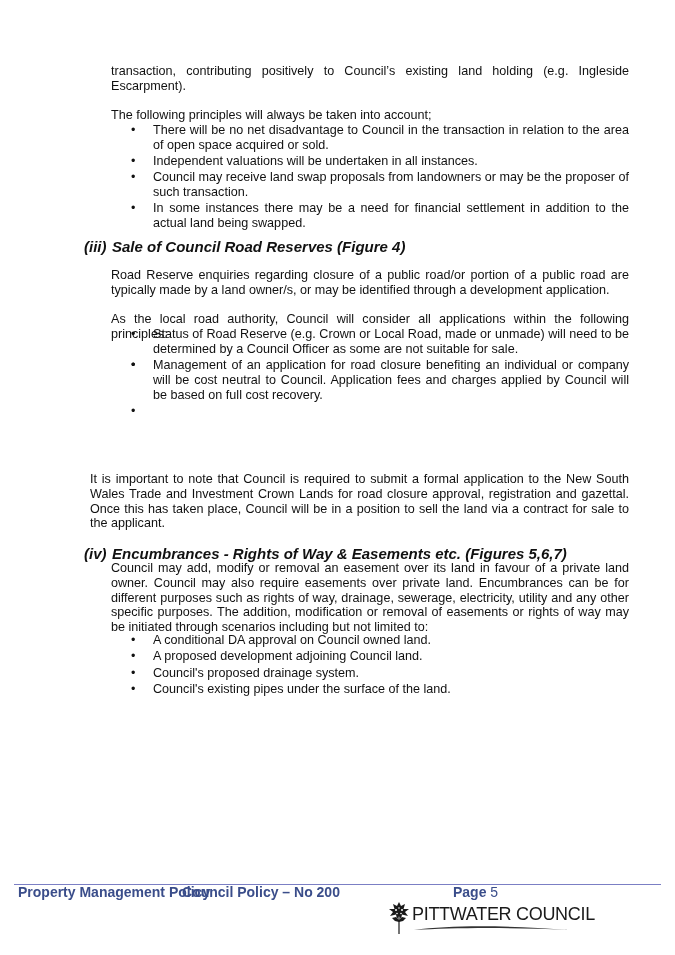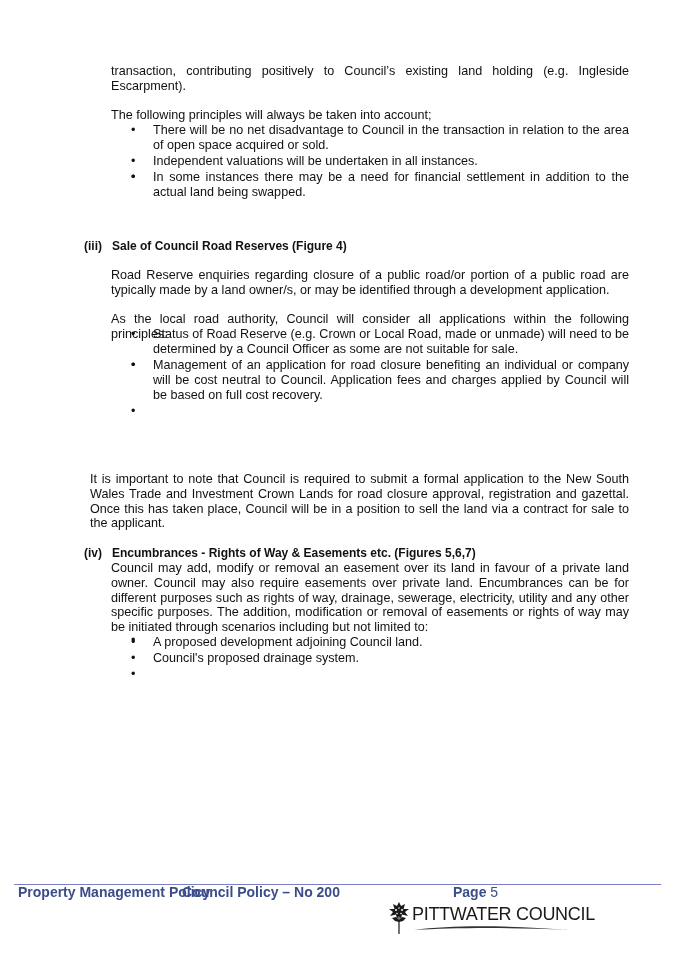--- a/index.html
+++ b/index.html
@@ -6,40 +6,40 @@
   body { width: 675px; height: 955px; position: relative; overflow: hidden;
          font-family: "Liberation Sans", sans-serif; color: #111; }
   .page { position: absolute; left: 0; top: 0; width: 675px; height: 955px; }
   .p { position: absolute; font-size: 12.6px; line-height: 14.8px; text-align: justify; margin: 0; }
   .p.last { text-align-last: left; }
   .ind1 { left: 111px; width: 518px; }
   .ind0 { left: 90px; width: 539px; }
   ul.bl { position: absolute; left: 111px; width: 518px; margin: 0; padding: 0; list-style: none; }
   ul.bl li { position: relative; padding-left: 42px; font-size: 12.6px; line-height: 14.8px; text-align: justify; text-align-last: left; margin: 0 0 1.5px 0; }
   ul.bl li .bullet { position: absolute; left: 20px; top: 0; }
-  .heading { position: absolute; left: 84px; font-weight: bold; font-size: 12px; line-height: 15px; }
+  .heading { position: absolute; left: 84px; font-weight: bold; font-size: 15px; line-height: 15px; font-style: italic; }
   .heading .num { display: inline-block; width: 28px; }
   .footer-line { position: absolute; left: 14px; top: 884px; width: 647px; height: 1px; background: #7b7fc4; }
   .footer-text { position: absolute; top: 884px; font-size: 14px; font-weight: bold; color: #3a4d8a; }
   .logo { position: absolute; left: 388px; top: 901px; width: 185px; height: 36px; }
   .logo-text { position: absolute; left: 24px; top: 3px; font-size: 18px; letter-spacing: -0.3px; color: #1a1a1a; white-space: nowrap; }
 </style>
 </head>
 <body>
 
 <div class="page">
 
   <p class="p ind1 last" style="top:64px;">transaction, contributing positively to Council’s existing land holding (e.g. Ingleside Escarpment).</p>
 
   <p class="p ind1" style="top:108px;">The following principles will always be taken into account;</p>
 
   <ul class="bl" style="top:123px;">
     <li><span class="bullet">•</span><span>There will be no net disadvantage to Council in the transaction in relation to the area of open space acquired or sold.</span></li>
     <li><span class="bullet">•</span><span>Independent valuations will be undertaken in all instances.</span></li>
-    <li><span class="bullet">•</span></li>
+    <li><span class="bullet">•</span><span>Council may receive land swap proposals from landowners or may be the proposer of such transaction.</span></li>
     <li><span class="bullet">•</span><span>In some instances there may be a need for financial settlement in addition to the actual land being swapped.</span></li>
   </ul>
 
   <div class="heading" style="top:239px;">
     <span class="num">(iii)</span><span>Sale of Council Road Reserves (Figure 4)</span>
   </div>
 
   <p class="p ind1 last" style="top:268px;">Road Reserve enquiries regarding closure of a public road/or portion of a public road are typically made by a land owner/s, or may be identified through a development application.</p>
 
   <p class="p ind1" style="top:312px;">As the local road authority, Council will consider all applications within the following principles:</p>
@@ -53,24 +53,24 @@
 
   <p class="p ind0 last" style="top:472px;">It is important to note that Council is required to submit a formal application to the New South Wales Trade and Investment Crown Lands for road closure approval, registration and gazettal. Once this has taken place, Council will be in a position to sell the land via a contract for sale to the applicant.</p>
 
   <div class="heading" style="top:546px;">
     <span class="num">(iv)</span><span>Encumbrances - Rights of Way &amp; Easements etc. (Figures 5,6,7)</span>
   </div>
 
   <p class="p ind1 last" style="top:561px;">Council may add, modify or removal an easement over its land in favour of a private land owner. Council may also require easements over private land. Encumbrances can be for different purposes such as rights of way, drainage, sewerage, electricity, utility and any other specific purposes. The addition, modification or removal of easements or rights of way may be initiated through scenarios including but not limited to:</p>
 
   <ul class="bl" style="top:633px;">
-    <li><span class="bullet">•</span></li>
+    <li><span class="bullet">•</span><span>A conditional DA approval on Council owned land.</span></li>
     <li><span class="bullet">•</span><span>A proposed development adjoining Council land.</span></li>
     <li><span class="bullet">•</span><span>Council's proposed drainage system.</span></li>
-    <li><span class="bullet">•</span></li>
+    <li><span class="bullet">•</span><span>Council's existing pipes under the surface of the land.</span></li>
   </ul>
 
   <div class="footer-line" style="background: rgb(123, 127, 196);"></div>
   <div class="footer-text" style="left: 18px; color: rgb(58, 77, 138);">Property Management Policy</div>
   <div class="footer-text" style="left: 182px; color: rgb(58, 77, 138);">Council Policy – No 200</div>
   <div class="footer-text" style="left: 453px; color: rgb(58, 77, 138);">
     <span>Page</span>
     <span style="font-weight:normal;">5</span>
   </div>
 

